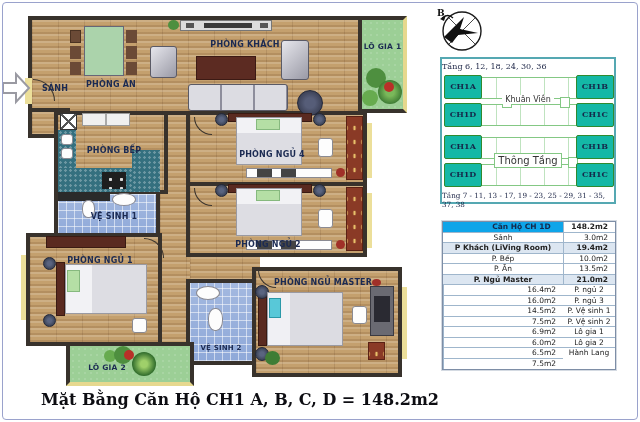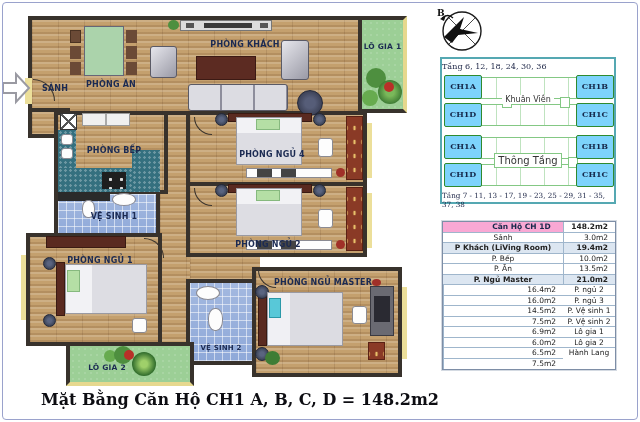--- a/index.html
+++ b/index.html
@@ -28,33 +28,33 @@
   .gray{background:linear-gradient(135deg,#e6e6ec,#9a9aa6);border:1px solid #5a5a66;border-radius:3px;z-index:3;}
   .white-fix{background:#fdfdfd;border:1px solid #8a8a92;z-index:3;}
   .arc{border:1px solid #3a342e;z-index:2;}
   .ystrip{background:#ecdf9a;z-index:2;}
   .furn{z-index:3;}
   
   .diagram{border:2px solid #55a8b2;background:#fff;z-index:5;}
   .dg-text{position:absolute;width:100%;font-family:"DejaVu Serif",serif;color:#1a2344;}
   .bar{position:absolute;height:20px;border:1px solid #84c884;background:#fff;
        background-image:repeating-linear-gradient(90deg,transparent 0 23px,#bfe3bf 23px 24px);}
-  .unit{position:absolute;width:36px;height:22px;background:#7dd3fc;border:1px solid #2f8a2f;border-radius:2px;
+  .unit{position:absolute;width:36px;height:22px;background:#14b8a6;border:1px solid #2f8a2f;border-radius:2px;
         font-family:"DejaVu Serif",serif;font-weight:bold;font-size:8px;color:#15284a;text-align:center;line-height:20px;z-index:3;}
   .gapbox{position:absolute;width:8px;height:9px;border:1px solid #84c884;background:#fff;z-index:2;}
   .ctr{position:absolute;width:100%;text-align:center;z-index:4;font-size:8px;color:#333;}
   .ctr span{background:#fff;padding:0 3px;}
   .ctr.boxed span{border:1px solid #84c884;font-size:10px;padding:1px 3px;}
   
   .atable{display:grid;grid-template-columns:1fr 52px;grid-auto-rows:10.5px;
           border:1px solid #7e8ea6;box-shadow:0 0 0 1px #d4dae2;background:#fff;
           font-size:7.5px;line-height:10.4px;color:#222;z-index:5;}
   .atable .c{border-bottom:1px solid #9fb6cc;text-align:center;overflow:hidden;white-space:nowrap;}
   .atable .v{border-left:1px solid #9fb6cc;text-align:right;padding-right:7px;}
-  .atable .th{background:#f9a8d4;font-weight:bold;color:#15284a;padding-left:37px;}
+  .atable .th{background:#0ea5e9;font-weight:bold;color:#15284a;padding-left:37px;}
   .atable .hl{background:#dce6f1;font-weight:bold;}
   .atable .row-last{border-bottom:none;}
   .title{position:absolute;left:10px;top:390px;width:460px;text-align:center;z-index:6;
          font-family:"DejaVu Serif",serif;font-weight:bold;font-size:16px;color:#0d0d12;}
   .b-label{position:absolute;font-family:"DejaVu Serif",serif;font-weight:bold;font-size:9px;color:#111;z-index:6;}
 </style>
 </head>
 <body>
 
 <div class="page">

